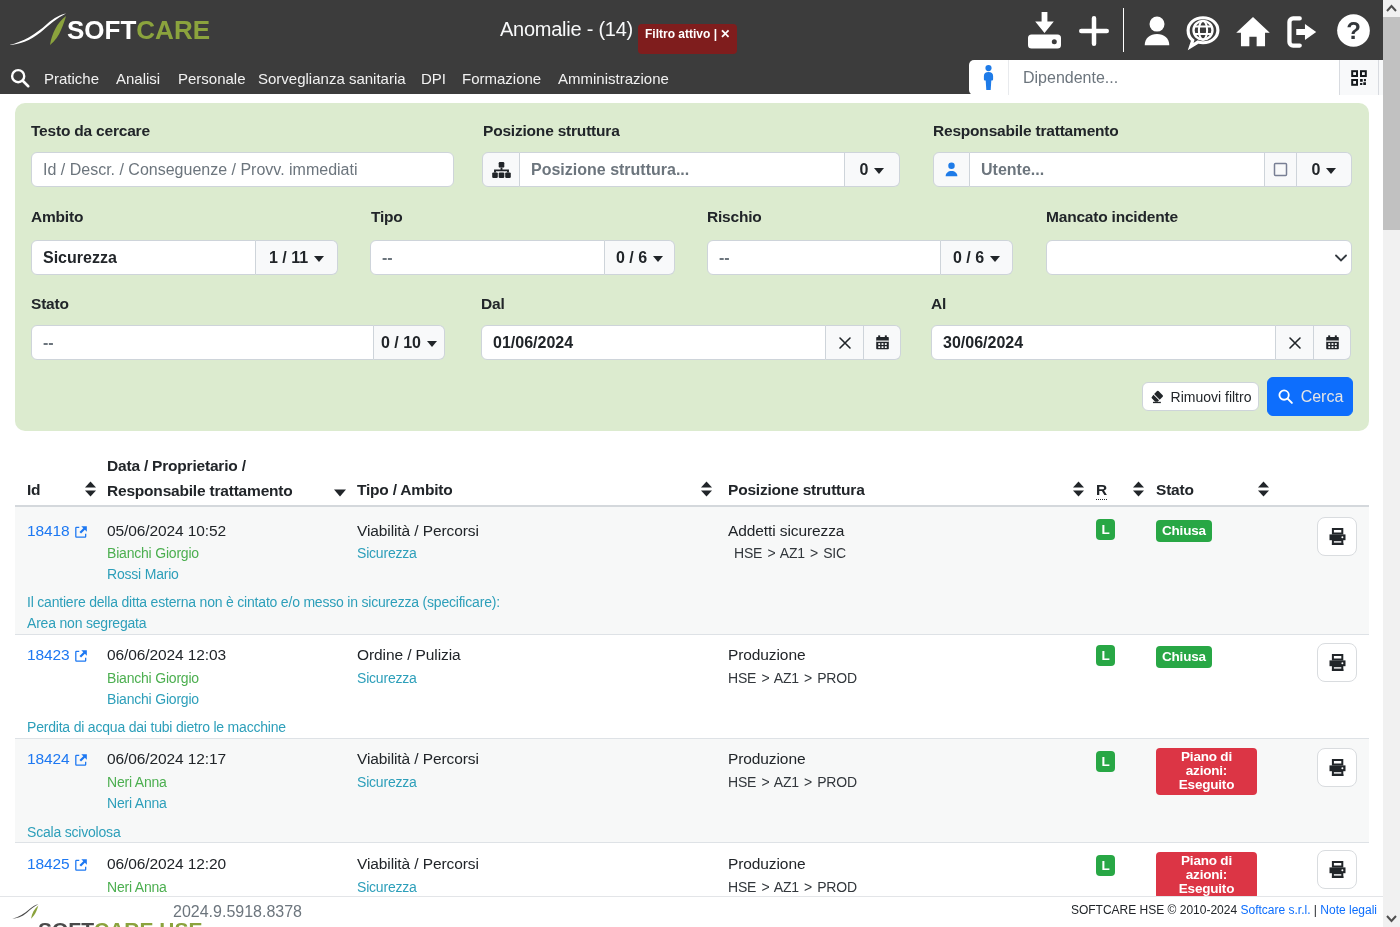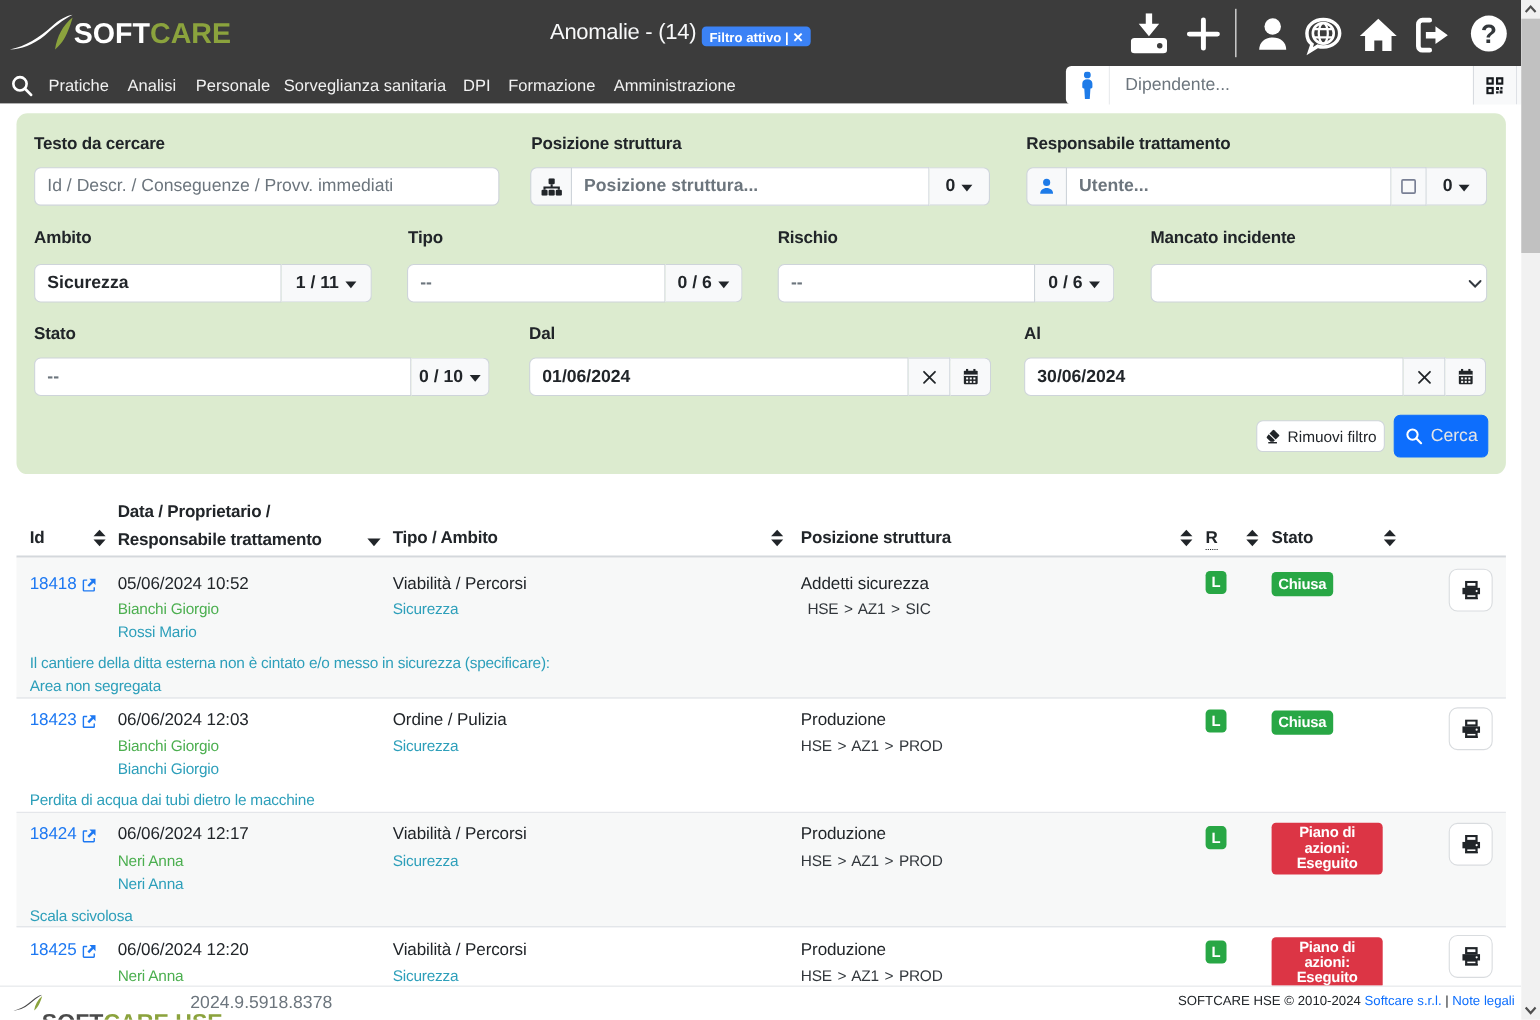--- a/index.html
+++ b/index.html
@@ -6,21 +6,21 @@
 html,body { width:1400px; height:927px; overflow:hidden; background:#fff;
   font-family:"Liberation Sans", sans-serif; }
 .page { position:absolute; left:0; top:0; width:1383px; height:927px; overflow:hidden; }
 
 
 .hdr { position:absolute; left:0; top:0; width:1383px; height:94px; background:#3c3c3c; }
 .logo { position:absolute; }
 .logo-text { position:absolute; left:67px; top:15px; font-size:26px; font-weight:bold; letter-spacing:0px; color:#fff; }
 .logo-text .c2 { color:#8ba33d; }
 .title { position:absolute; left:500px; top:18px; font-size:20px; letter-spacing:-0.25px; color:#f8f9fa; white-space:nowrap; }
-.badge-filtro { position:absolute; left:638px; top:24px; height:18px; background:#3b82f6; color:#fff;
+.badge-filtro { position:absolute; left:638px; top:24px; height:30px; background:#7f1d1d; color:#fff;
   font-size:12px; font-weight:bold; border-radius:4px; padding:3px 7px 0 7px; white-space:nowrap; }
 .hicon { position:absolute; top:13px; }
 .hdr-divider { position:absolute; left:1123px; top:8px; width:1px; height:44px; background:#fff; }
 
 
 .nav { position:absolute; left:0; top:60px; width:1383px; height:34px;padding-left:24px; }
 .nav-item { position:absolute; top:10px; color:#f1f1f1; font-size:15px; }
 
 
 .srch { position:absolute; left:933px; top:60px; width:448px; height:35px; background:#fff;

